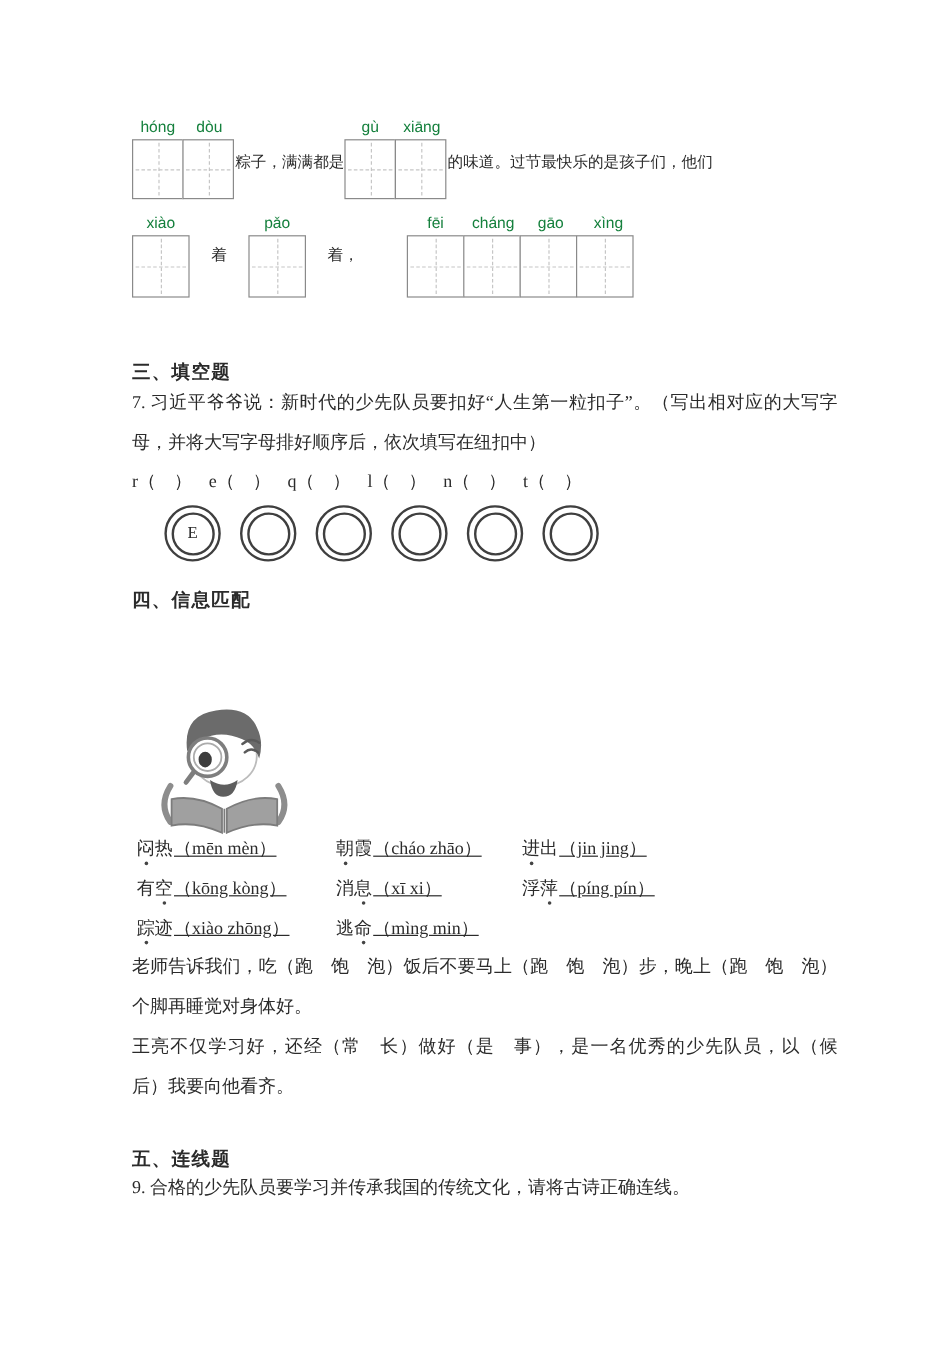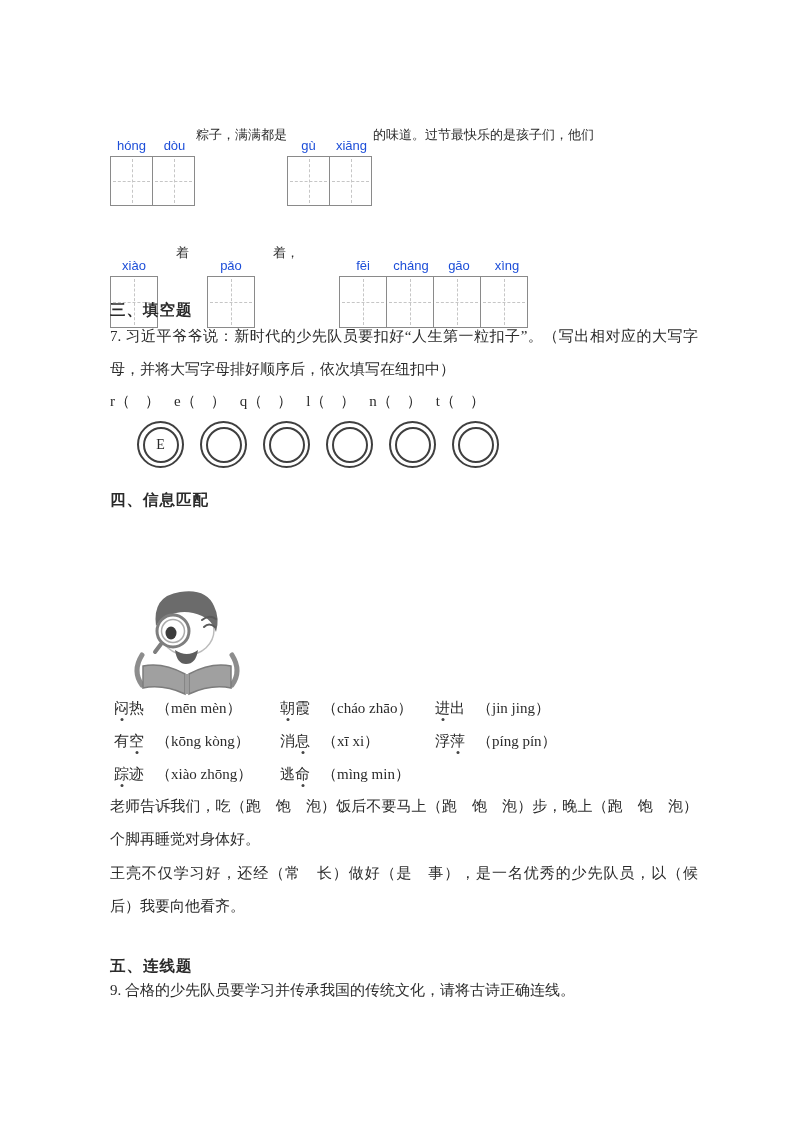--- a/index.html
+++ b/index.html
@@ -13,21 +13,21 @@
   }
   
   .pinyin-block{position:absolute;top:98px;left:110px;width:600px;}
   .prow{display:flex;align-items:flex-start;}
   .prow2{margin-top:12px;gap:16px;}
   .wgrid{display:flex;flex-direction:column;}
   .pyrow{display:flex;margin-bottom:2px;}
   .pylabel{
     display:inline-block;text-align:center;
     font-family:"Liberation Sans","DejaVu Sans",sans-serif;
-    font-size:13px;color:#1d4ed8;line-height:16px;margin-top:40px;
+    font-size:13px;color:#15803d;line-height:16px;
   }
   .pylabel.sm{width:43px;}
   .pylabel.lg{width:48px;}
   .cellrow{display:flex;}
   .wcell{
     display:inline-block;box-sizing:border-box;position:relative;
     border:1px solid #8a8a8a;margin-left:-1px;background:#fff;
   }
   .wcell:first-child{margin-left:0;}
   .wcell.sm{width:43px;height:50px;}
@@ -69,21 +69,21 @@
   .btn-letter{font-size:14px;color:#2b2b2b;}
   
   .figure{position:absolute;left:112px;top:580px;width:150px;height:118px;}
   
   .words{
     position:absolute;left:114px;top:698px;width:576px;
     display:grid;grid-template-columns:166px 155px auto;
     row-gap:13px;font-size:15px;line-height:20px;
   }
   .word-item{white-space:nowrap;}
-  .py-read{margin-left:12px;}
+  .py-read{margin-left:1px;text-decoration:underline;}
   .dotchar{position:relative;}
   .dotchar::after{
     content:"";position:absolute;left:50%;transform:translateX(-50%);
     bottom:-5px;width:3px;height:3px;border-radius:50%;background:#444;
   }
   .dotchar:empty::after{content:none;}
   
   .footer{
     position:absolute;top:1131px;left:0;width:100%;
     text-align:center;font-size:14px;color:#c2410c;

